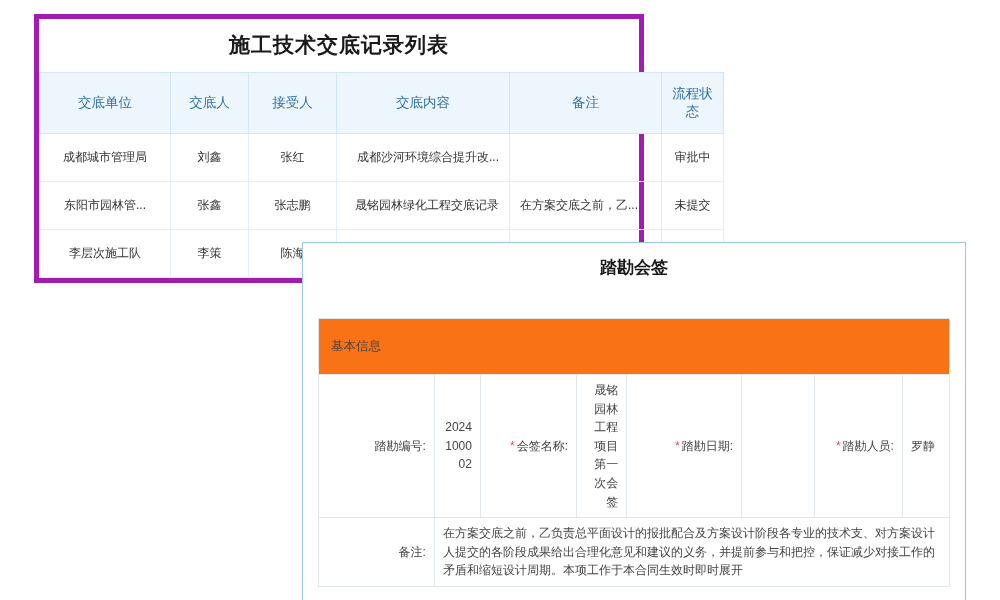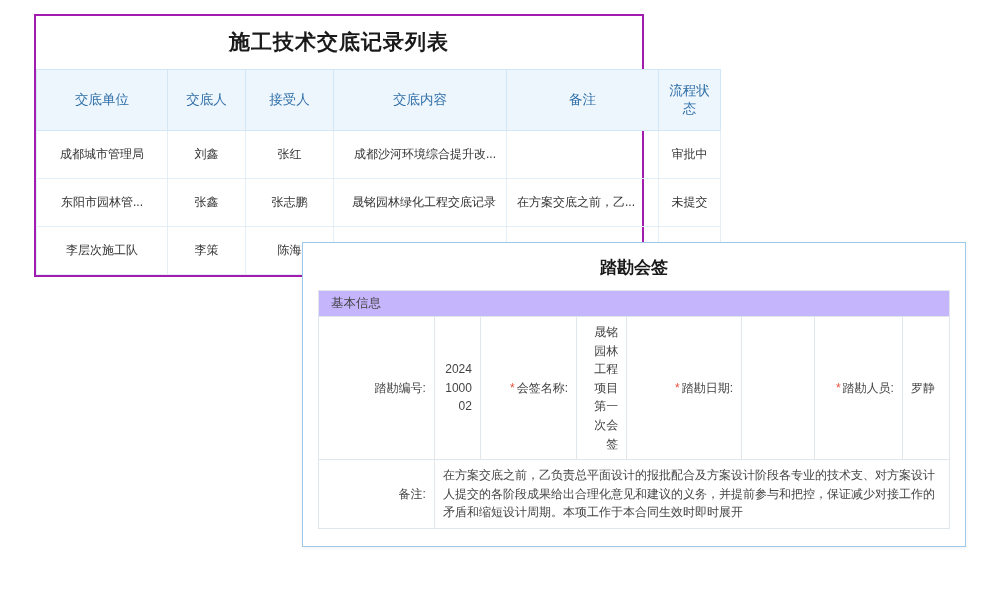--- a/index.html
+++ b/index.html
@@ -18,21 +18,21 @@
     height: 600px;
   }
 
   
   .list-panel {
     position: absolute;
     left: 34px;
     top: 14px;
     width: 610px;
     background: #ffffff;
-    border: 2px solid #a21caf;
+    border: 5px solid #a21caf;
     box-sizing: border-box;
   }
 
   .list-title {
     text-align: center;
     font-size: 21px;
     font-weight: bold;
     color: #1a1a1a;
     padding: 12px 0 13px 0;
     letter-spacing: 1px;
@@ -99,24 +99,25 @@
     padding: 13px 0 11px 0;
   }
 
   .detail-body {
     padding: 0 15px 17px 15px;
   }
 
   .section-head {
     border: 1px solid #dfe6ec;
     border-bottom: none;
-    background: #c4b5fd;
+    background: #f97316;
     font-size: 12.5px;
     color: #444;
-    padding: 4px 12px;
+    padding: 19px 12px;
+    margin-top: 28px;
   }
 
   table.detail-table {
     width: 100%;
     border-collapse: collapse;
     table-layout: fixed;
   }
 
   table.detail-table td {
     border: 1px solid #dfe6ec;

